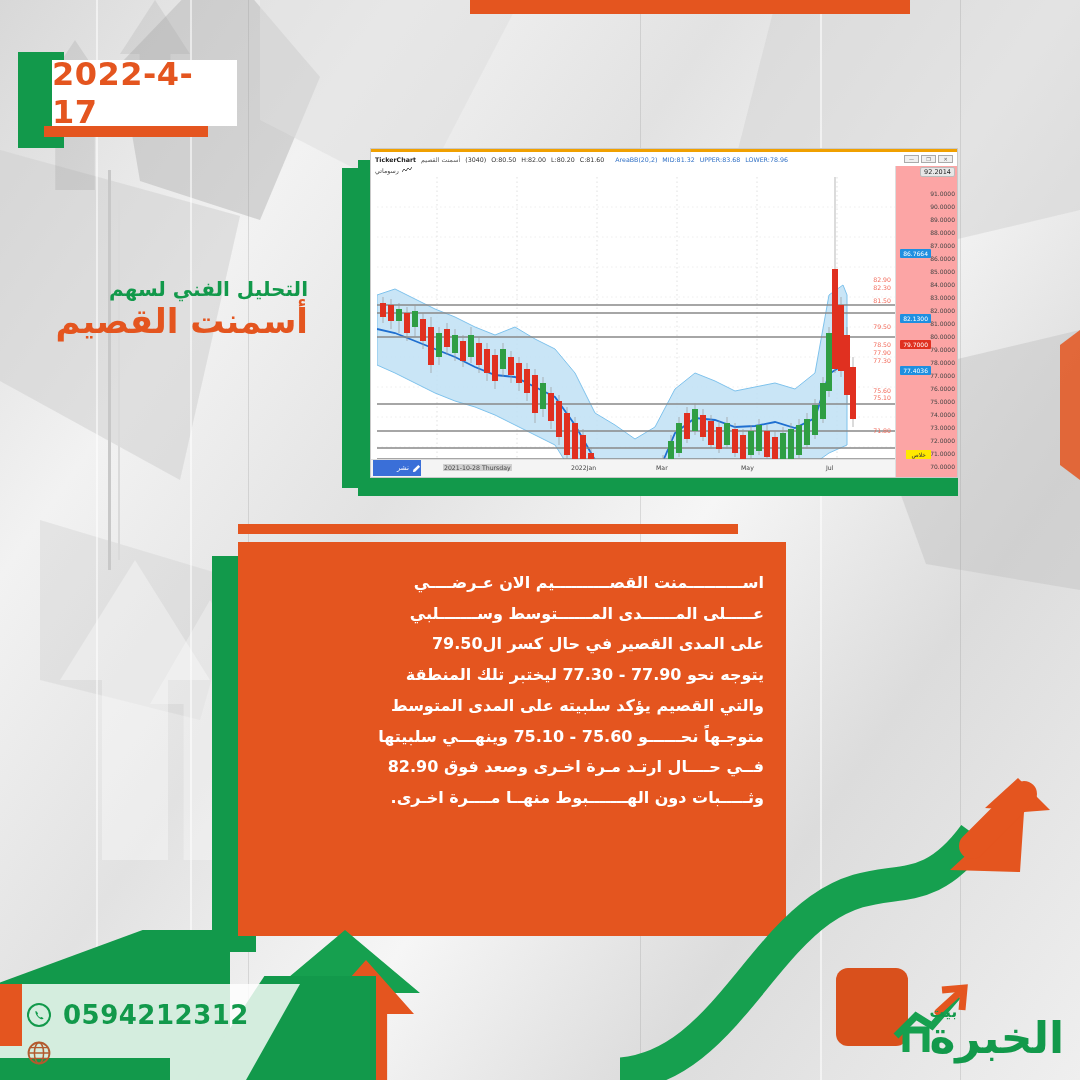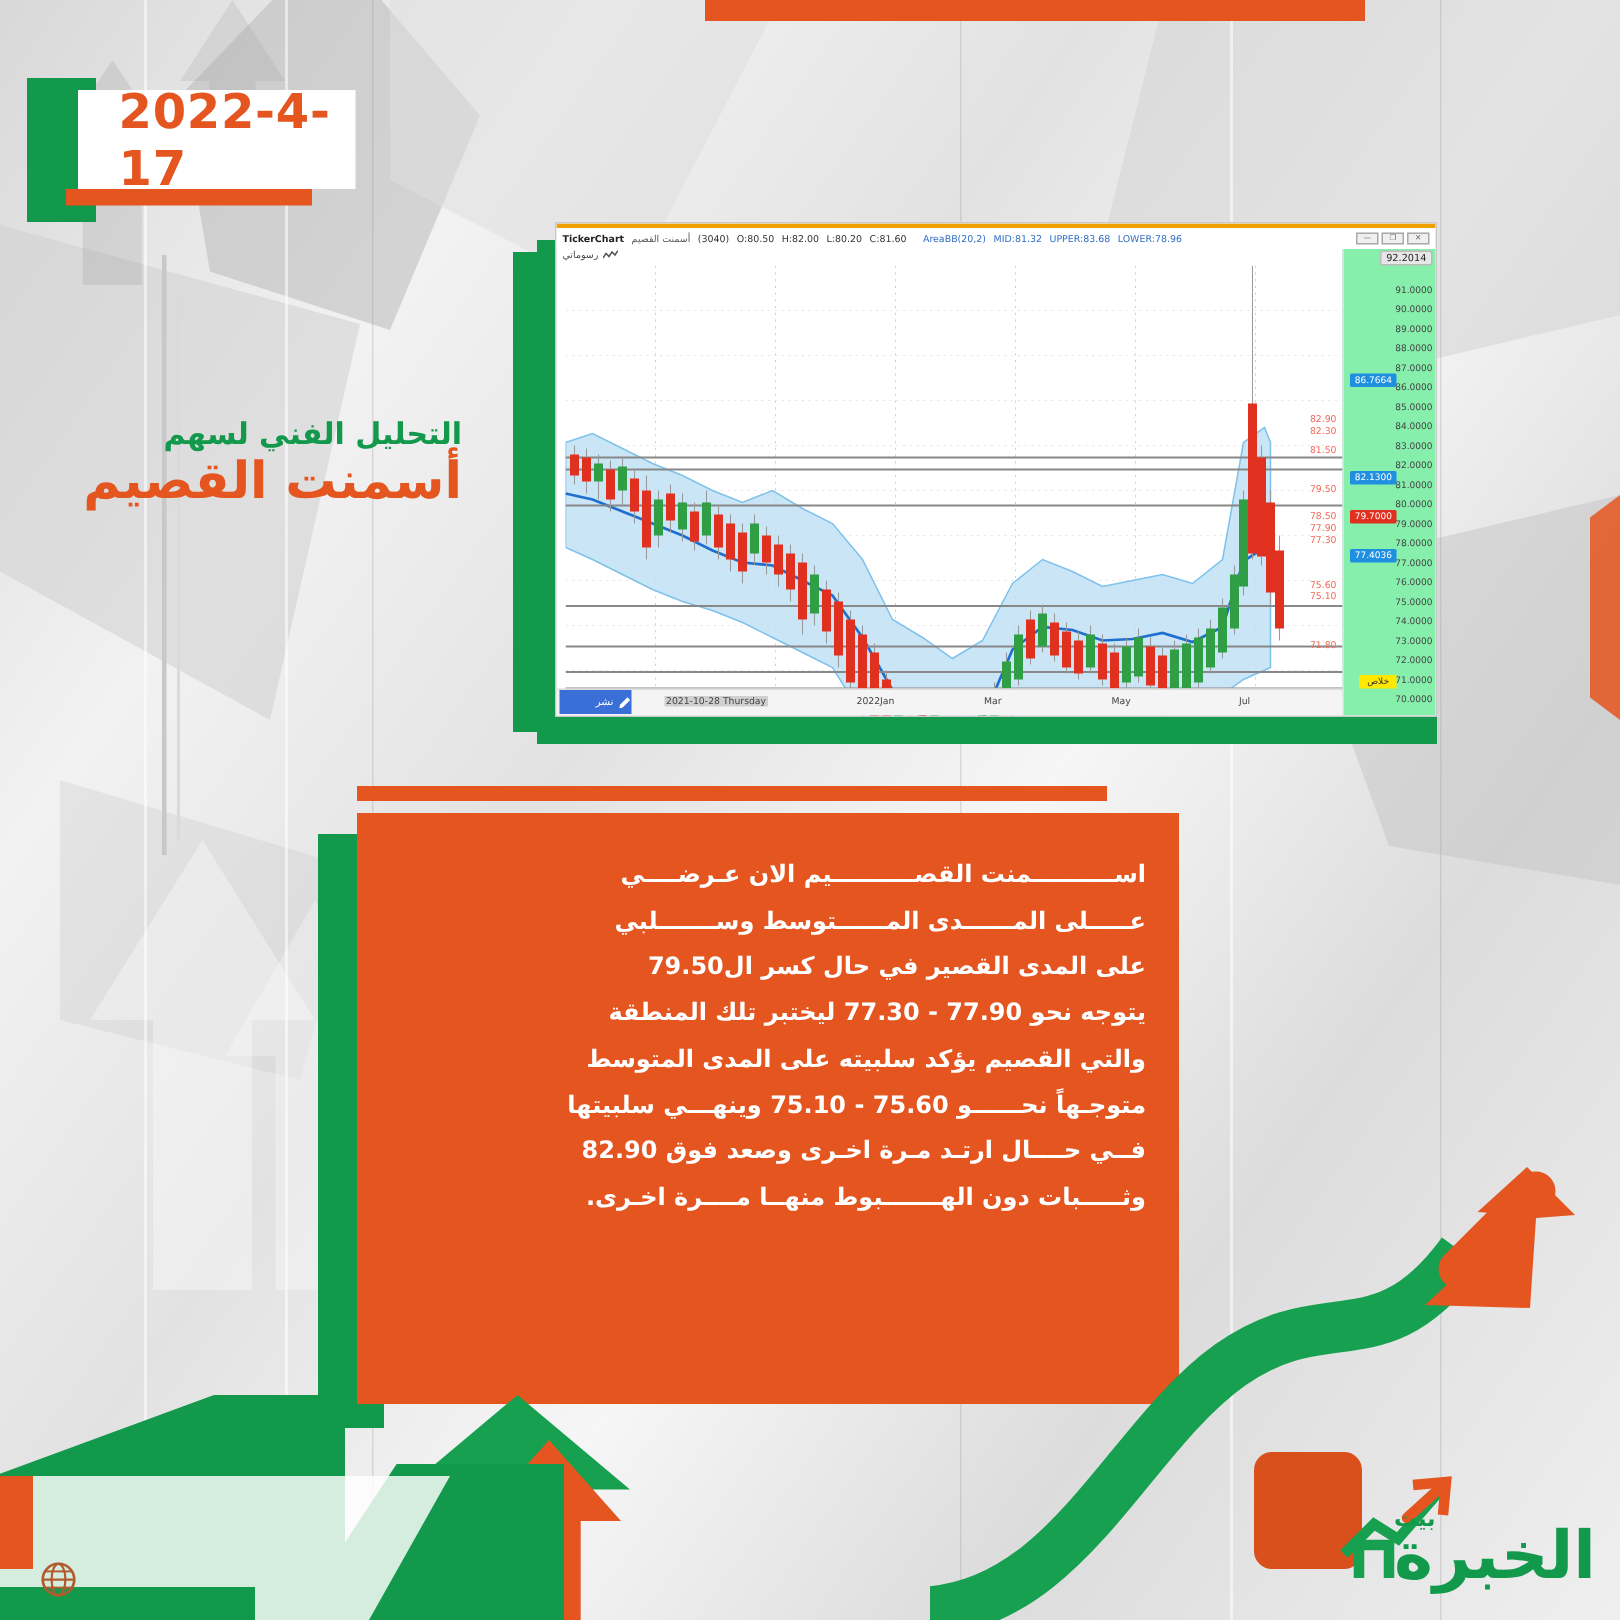--- a/index.html
+++ b/index.html
@@ -37,21 +37,21 @@
     clip-path:polygon(50% 0,100% 45%,72% 45%,72% 100%,28% 100%,28% 45%,0 45%);}
   .wm3{left:60px;top:560px;width:150px;height:300px;background:#ffffff;opacity:.35;
     clip-path:polygon(50% 0,100% 40%,72% 40%,72% 100%,28% 100%,28% 40%,0 40%);}
   .wm4{left:150px;top:600px;width:120px;height:260px;background:#ffffff;opacity:.30;
     clip-path:polygon(50% 0,100% 40%,72% 40%,72% 100%,28% 100%,28% 40%,0 40%);}
 
   
   .top-orange-bar{position:absolute;left:470px;top:0;width:440px;height:14px;background:#e4551f;}
   .top-green-sq{position:absolute;left:18px;top:52px;width:46px;height:96px;background:#12994b;}
   .date-card{position:absolute;left:52px;top:60px;width:185px;height:66px;background:#fff;
-     display:flex;align-items:center;justify-content:center;padding-left:27px;}
+     display:flex;align-items:center;justify-content:center;}
   .date-card span{color:#e4551f;font-size:32px;font-weight:bold;letter-spacing:.5px;}
   .date-underline{position:absolute;left:44px;top:126px;width:164px;height:11px;background:#e4551f;}
   .top-right-thin{position:absolute;left:1060px;top:330px;width:20px;height:150px;background:#e4551f;opacity:.85;
      clip-path:polygon(0 10%,100% 0,100% 100%,0 90%);}
 
   
   .title-wrap{position:absolute;right:772px;top:278px;text-align:right;direction:rtl;width:330px;}
   .title-small{color:#12994b;font-size:20px;font-weight:bold;line-height:1.1;white-space:nowrap;}
   .title-big{color:#e4551f;font-size:34px;font-weight:bold;line-height:1.15;margin-top:2px;white-space:nowrap;}
   .left-green-rail{position:absolute;left:342px;top:168px;width:16px;height:320px;background:#12994b;}
@@ -69,21 +69,21 @@
   .ch-ar{direction:rtl;color:#555;}
   .ch-ohlc{color:#333;}
   .ch-ind{color:#2f6fc4;}
   .ch-win{margin-left:auto;display:flex;align-items:center;gap:2px;}
   .win-box{width:15px;height:8px;border:1px solid #aaa;background:#efefef;font-size:5px;
      display:flex;align-items:center;justify-content:center;color:#666;}
   .chart-sub{position:absolute;left:4px;top:18px;font-size:6.3px;color:#444;direction:rtl;
      display:flex;gap:3px;align-items:center;}
 
   .plot{position:absolute;left:6px;top:28px;width:520px;height:420px;}
-  .yaxis{position:absolute;right:0;top:17px;bottom:0;width:62px;background:#86efac;border-left:1px solid #ddd;}
+  .yaxis{position:absolute;right:0;top:17px;bottom:0;width:62px;background:#fca5a5;border-left:1px solid #ddd;}
   .ytick{position:absolute;right:2px;font-size:6px;color:#444;white-space:nowrap;}
   .ybadge{position:absolute;right:26px;font-size:6px;color:#fff;padding:1px 3px;border-radius:1px;white-space:nowrap;}
   .yb-blue{background:#1f8fe0;}
   .yb-red{background:#e03020;}
   .yb-top{position:absolute;right:2px;top:1px;font-size:6.5px;color:#222;background:#e7e7e7;
      border:1px solid #bbb;padding:0 3px;border-radius:2px;}
   .ylab-left{position:absolute;right:66px;font-size:6.2px;color:#f26a5a;white-space:nowrap;}
   .yellow-badge{position:absolute;right:26px;bottom:18px;background:#ffe800;color:#333;font-size:6px;
      padding:1px 5px;direction:rtl;}
 
@@ -487,20 +487,28 @@
       <div class="logo-bayt">بيت</div>
       <div class="logo-khebra">الخبرة</div>
     </div>
   </div>
 
   <div class="green-wedge"></div>
   <div class="footer-white"></div>
   <div class="foot-orange-edge"></div>
   <div class="green-wedge2"></div>
 
+  <div class="foot-row fr1">
+    <svg class="icon-circ" viewBox="0 0 26 26">
+      <circle cx="13" cy="13" r="11" fill="none" stroke="#12994b" stroke-width="2"></circle>
+      <path d="M9.5,9 C9,11 10.5,14 13,16 C15,17.6 17,17.4 17.6,16.6 L15.8,15 L14.3,15.6
+               C13.2,15 12,13.8 11.4,12.7 L12,11.2 L10.4,9.3 Z" fill="#12994b"></path>
+    </svg>
+    <span class="foot-phone">0594212312</span>
+  </div>
 
   <div class="foot-row fr2">
     <svg class="icon-circ" viewBox="0 0 26 26">
       <circle cx="13" cy="13" r="10.5" fill="none" stroke="#b35a2e" stroke-width="1.8"></circle>
       <ellipse cx="13" cy="13" rx="4.6" ry="10.5" fill="none" stroke="#b35a2e" stroke-width="1.5"></ellipse>
       <line x1="2.6" y1="13" x2="23.4" y2="13" stroke="#b35a2e" stroke-width="1.5"></line>
       <line x1="4.6" y1="7.6" x2="21.4" y2="7.6" stroke="#b35a2e" stroke-width="1.3"></line>
       <line x1="4.6" y1="18.4" x2="21.4" y2="18.4" stroke="#b35a2e" stroke-width="1.3"></line>
     </svg>
   </div>

